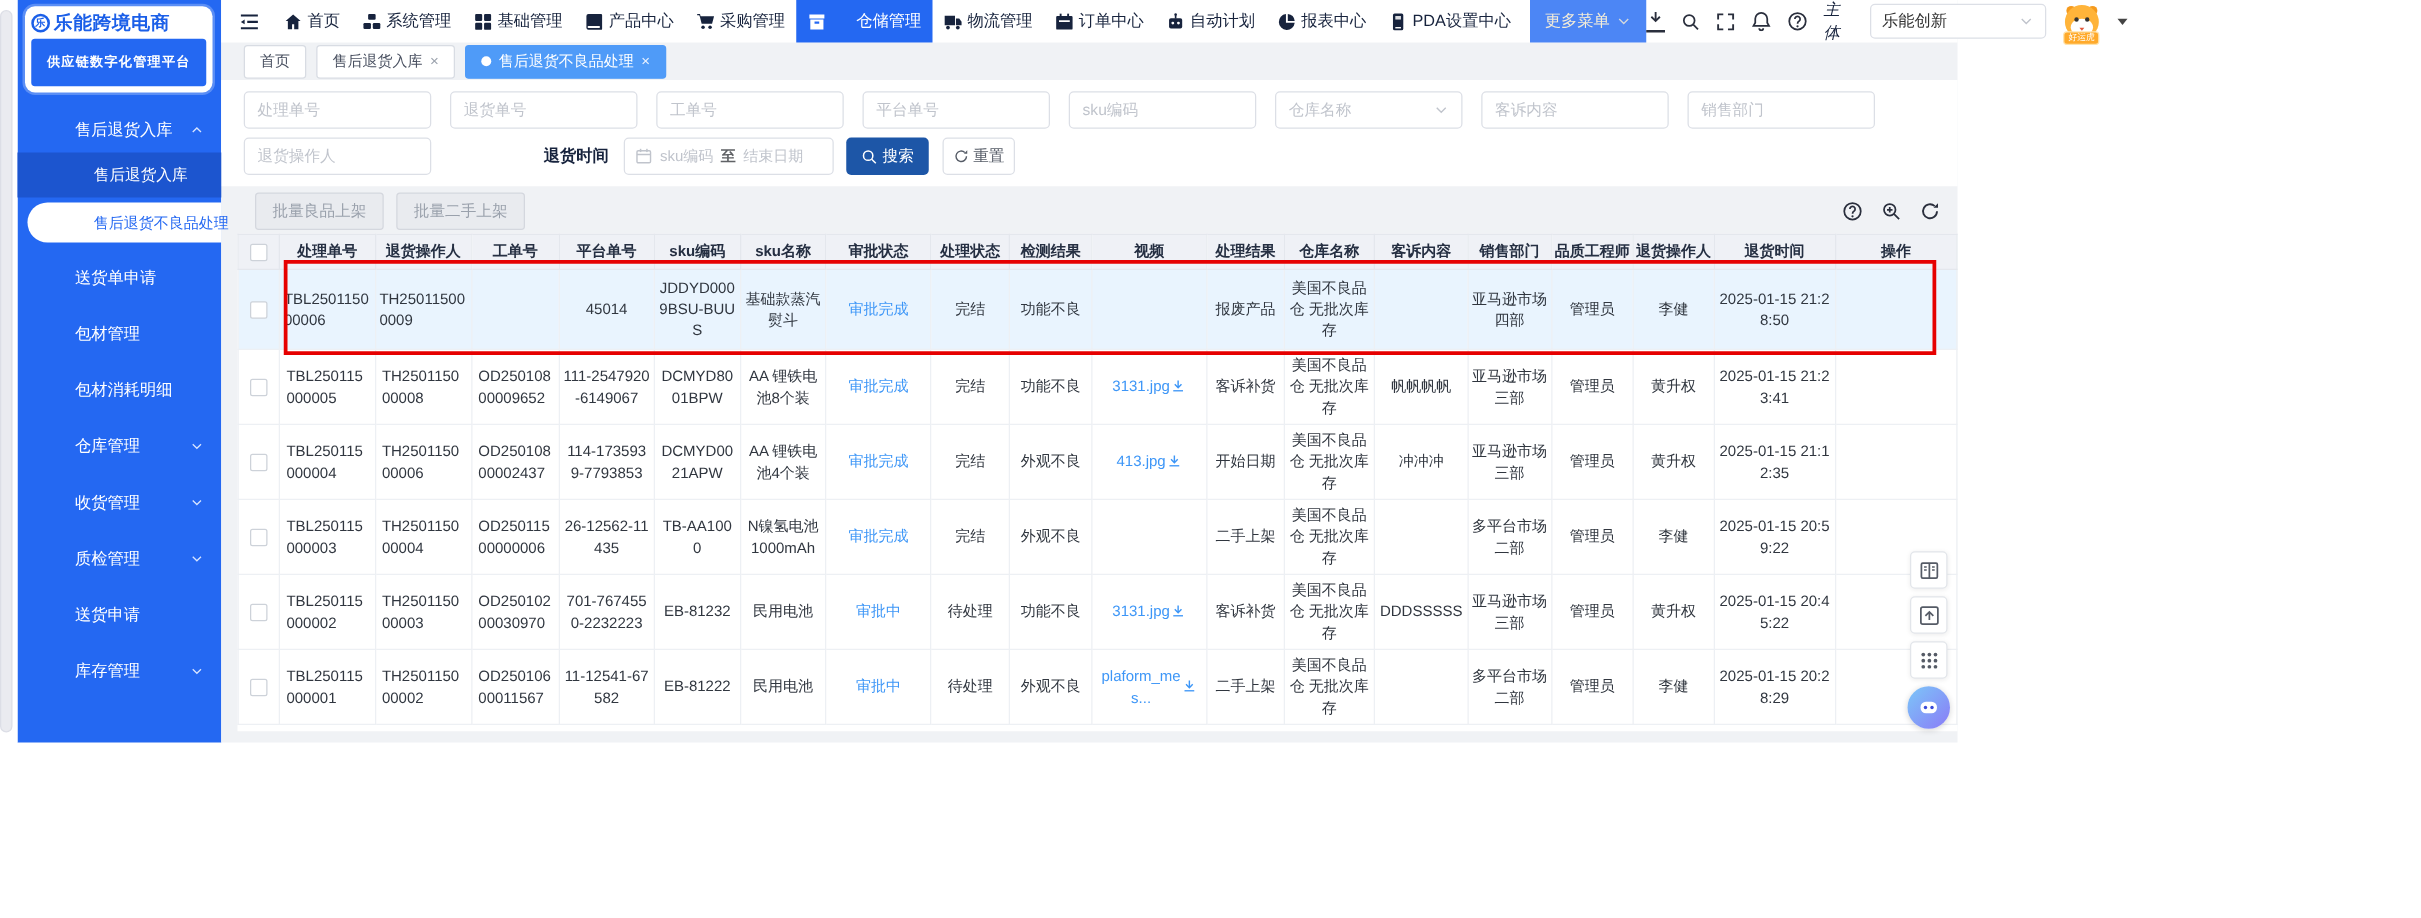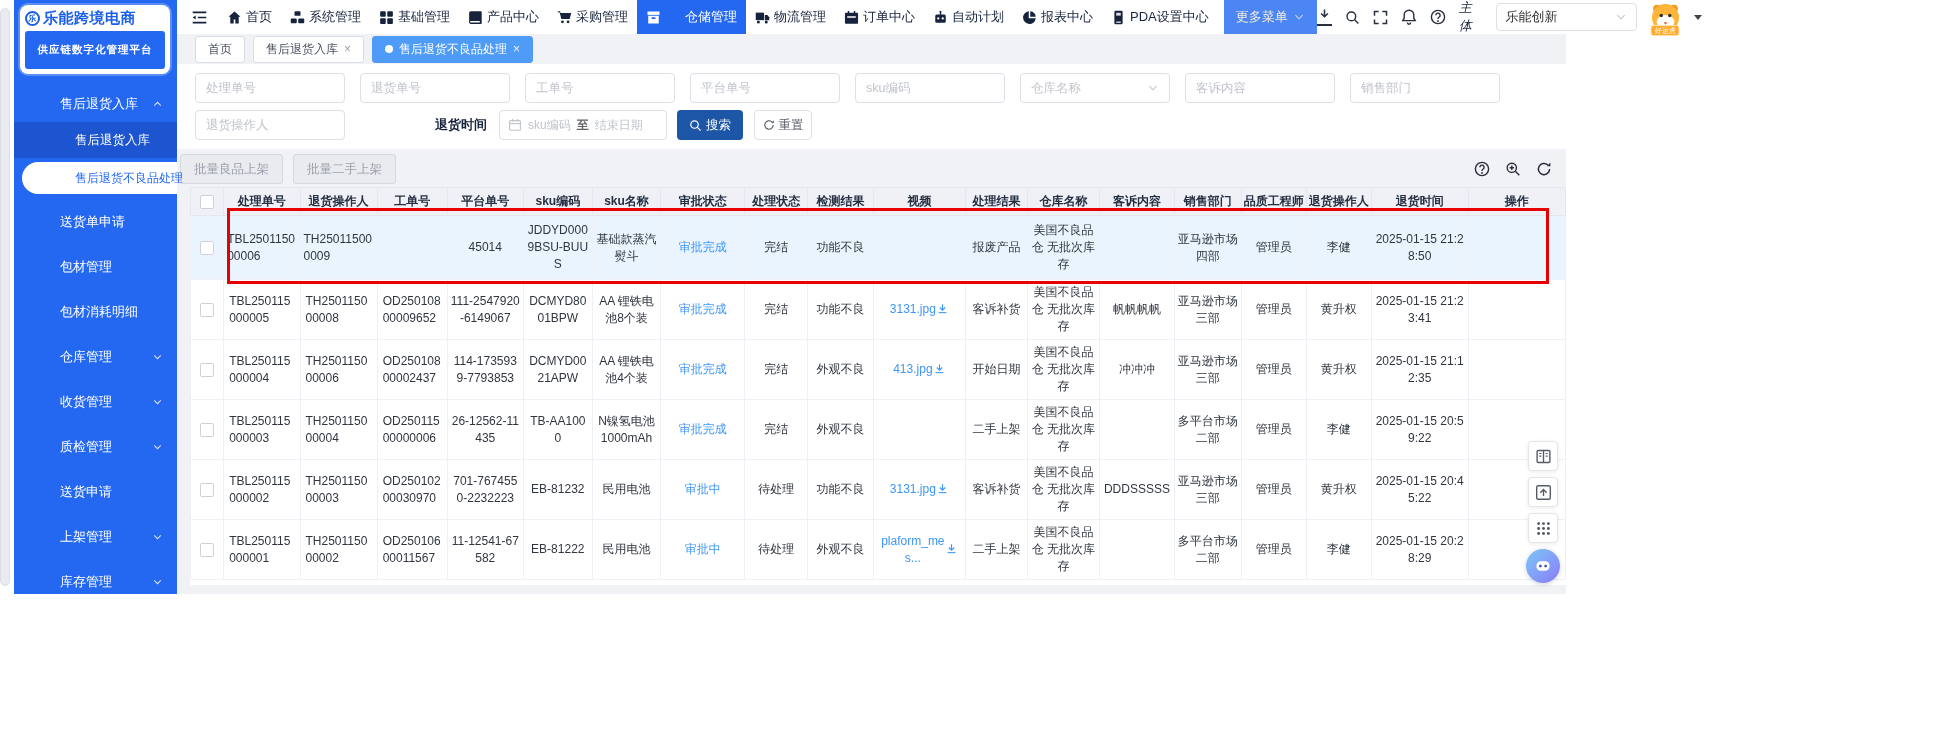--- a/index.html
+++ b/index.html
@@ -86,21 +86,21 @@
     display:flex; align-items:center; gap:6px; padding:0 8px; font-size:12px; color:#c0c4cc; cursor:pointer; }
   .date-range .to { color:#606266; font-weight:bold; }
   .btn-search { margin-left:10px; height:30px; width:66px; background:#1d56a7; color:#fff; border:none;
     border-radius:4px; font-size:12.5px; display:flex; align-items:center; justify-content:center; gap:4px;
     cursor:pointer; font-family:inherit; }
   .btn-reset { margin-left:11px; height:30px; width:58px; background:#fff; color:#555b66;
     border:1px solid #dcdfe6; border-radius:4px; font-size:12.5px; display:flex; align-items:center;
     justify-content:center; gap:4px; cursor:pointer; font-family:inherit; }
 
   
-  .toolbar { display:flex; align-items:center; padding:0 14px 0 3px; margin:5px 0 3px; height:30px; flex-shrink:0; }
+  .toolbar { display:flex; align-items:center; padding:0 14px 0 27px; margin:5px 0 3px; height:30px; flex-shrink:0; }
   .batch-btn { height:30px; padding:0 13px; background:#e9ebef; border:1px solid #d4d7de; border-radius:3px;
     color:#9aa1ac; font-size:12.5px; margin-right:10px; cursor:not-allowed; font-family:inherit; }
   .toolbar-icons { margin-left:auto; display:flex; align-items:center; gap:15px; color:#3a3f49; }
 
   
   .table-wrap { margin-left:13px; background:#fff; width:fit-content; padding-bottom:5px; }
   table { border-collapse:collapse; table-layout:fixed; font-size:12px; color:#30363f; }
   th,td { border:1px solid #edf0f4; }
   thead th { background:#eff1f6; border-color:#e4e7ed; height:28px; font-weight:bold; color:#252f42;
     text-align:center; padding:0 2px; white-space:nowrap; overflow:hidden; }
@@ -187,28 +187,20 @@
           <div class="m-item lv1">
             <span>质检管理</span>
             <span class="m-chev">
               <svg viewBox="0 0 16 16" width="11" height="11" fill="currentColor">
                 <path d="m3.2 5.6 4.8 4.8 4.8-4.8" fill="none" stroke="currentColor" stroke-width="1.5"></path>
               </svg>
             </span>
           </div>
           <div class="m-item lv1">
             <span>送货申请</span>
-          </div>
-          <div class="m-item lv1">
-            <span>上架管理</span>
-            <span class="m-chev">
-              <svg viewBox="0 0 16 16" width="11" height="11" fill="currentColor">
-                <path d="m3.2 5.6 4.8 4.8 4.8-4.8" fill="none" stroke="currentColor" stroke-width="1.5"></path>
-              </svg>
-            </span>
           </div>
           <div class="m-item lv1">
             <span>库存管理</span>
             <span class="m-chev">
               <svg viewBox="0 0 16 16" width="11" height="11" fill="currentColor">
                 <path d="m3.2 5.6 4.8 4.8 4.8-4.8" fill="none" stroke="currentColor" stroke-width="1.5"></path>
               </svg>
             </span>
           </div>
         </nav>

